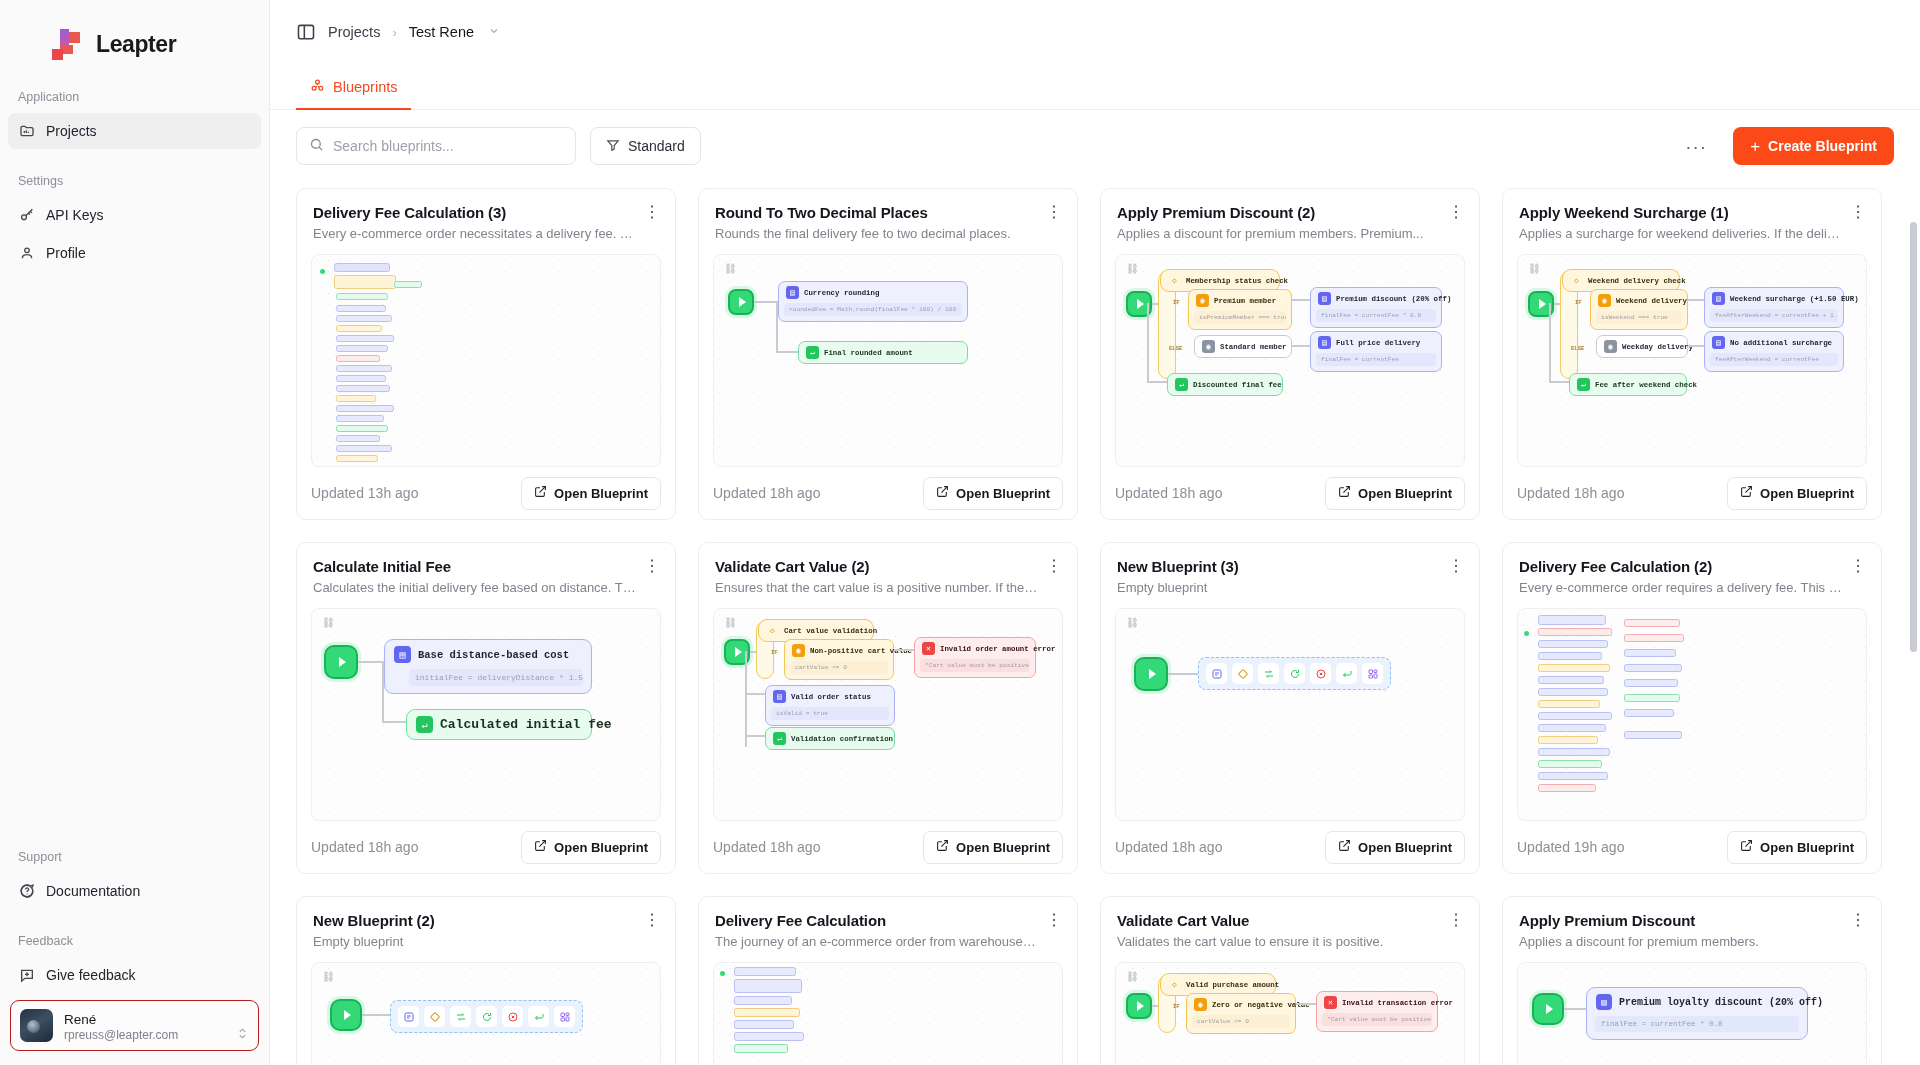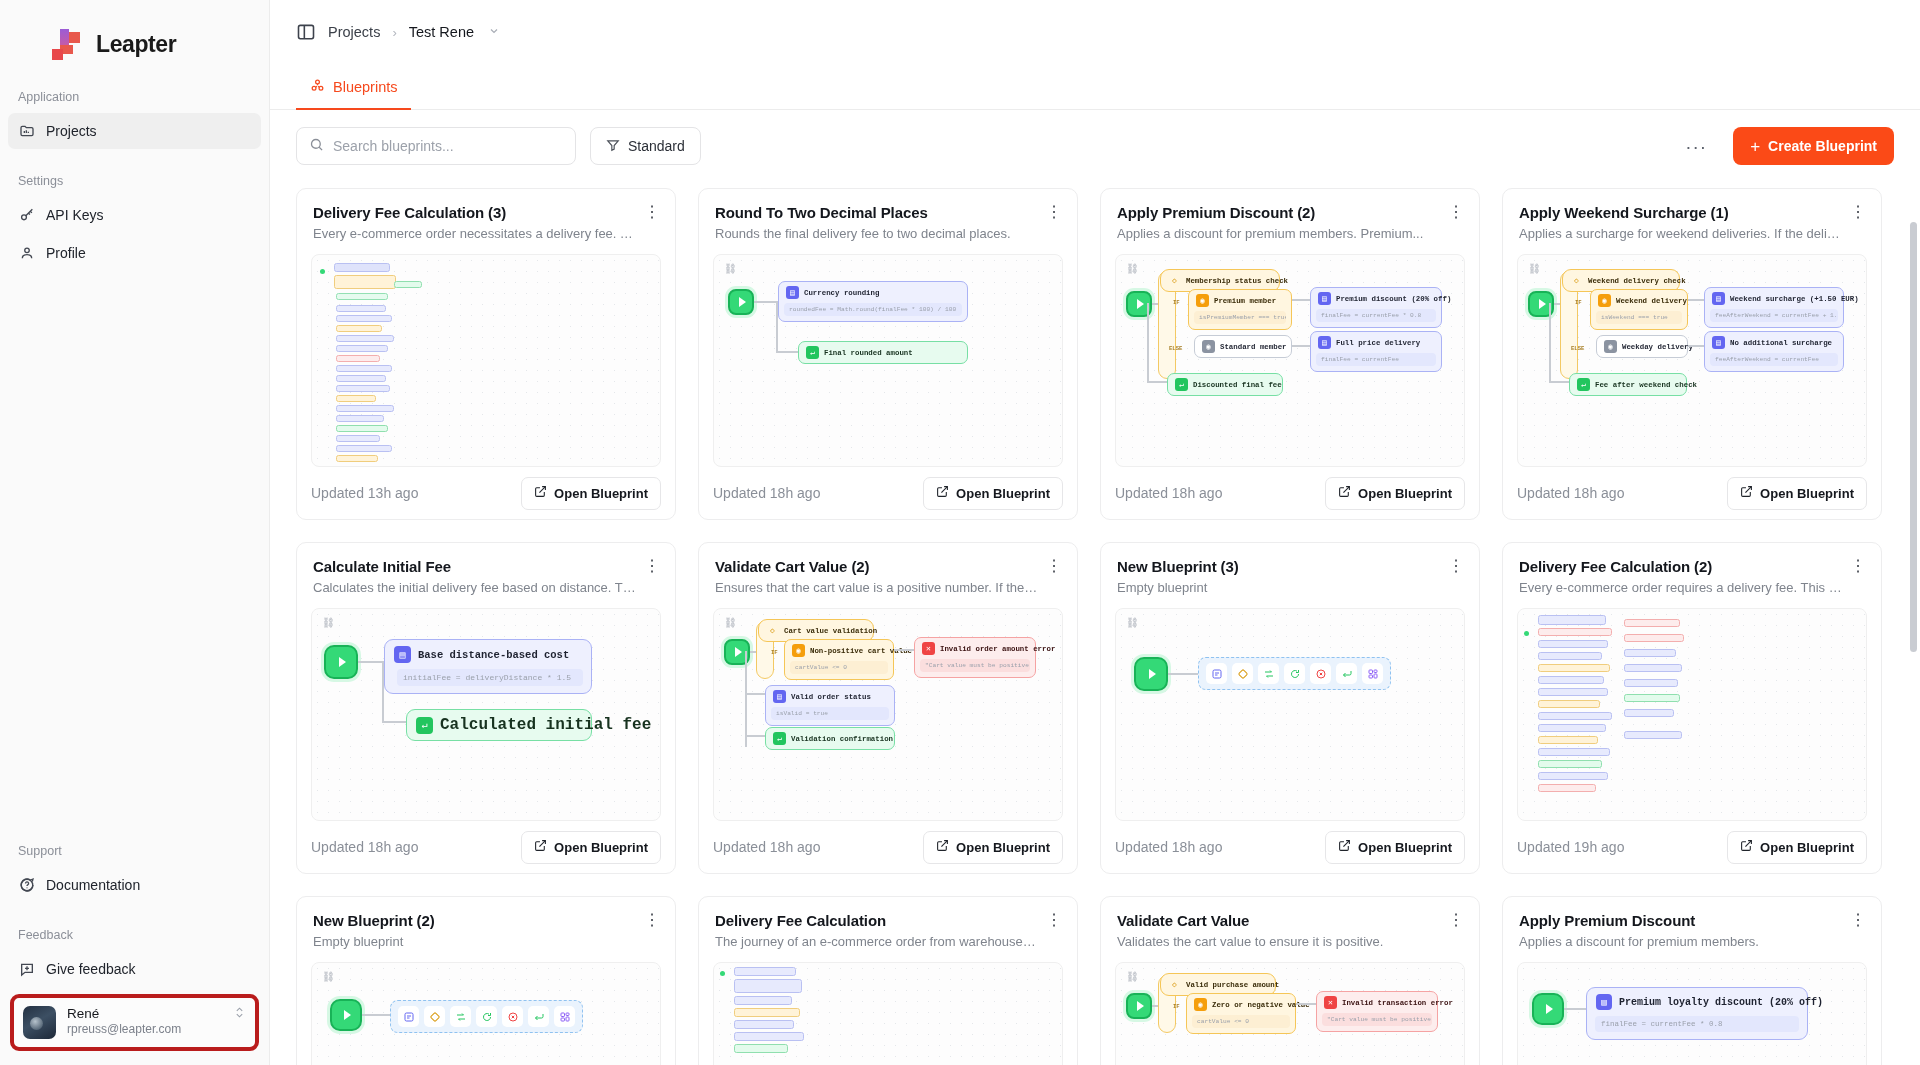--- a/index.html
+++ b/index.html
@@ -37,23 +37,23 @@
     height: 36px; margin: 1px 8px; padding: 0 10px;
     border-radius: 7px; font-size: 14px; color: #20242c; cursor: pointer;
   }
   .nav-item.active { background: #efefef; font-weight: 500; }
   .nav-item .ico { width: 17px; height: 17px; display: flex; align-items: center; justify-content: center; color: #434852; }
   .nav-item .ico svg { width: 16px; height: 16px; }
 
   .sb-spacer { flex: 1; }
 
   .user-card {
-    display: flex; align-items: flex-start; gap: 11px;
+    display: flex; align-items: flex-end; gap: 11px;
     margin: 6px 10px 14px 10px; padding: 8px 9px;
-    border: 4px solid #b91c1c; border-radius: 9px; background: #fcfcfc; cursor: pointer;
+    border: 1px solid #b91c1c; border-radius: 9px; background: #fcfcfc; cursor: pointer;
   }
   .avatar {
     width: 33px; height: 33px; border-radius: 7px; flex: none;
     background: linear-gradient(150deg,#243142 0%,#3c4f63 45%,#1d2838 100%);
     position: relative; overflow: hidden;
   }
   .avatar::after {
     content: ""; position: absolute; left: 7px; top: 11px;
     width: 13px; height: 13px; border-radius: 50%;
     background: radial-gradient(circle at 40% 35%, #b6c2cc 0%, #5a6b7b 70%);
@@ -619,26 +619,26 @@
             <div class="stage">
               <div class="start-node" style="left:12px;top:36px;width:34px;height:34px;border-radius:10px;"></div>
               <div class="edge" style="left:46px;top:52px;width:26px;height:2px;"></div>
               <div class="edge" style="left:70px;top:52px;width:2px;height:62px;"></div>
               <div class="edge" style="left:70px;top:112px;width:24px;height:2px;"></div>
               <div class="node n-blue" style="left:72px;top:30px;width:208px;border-radius:9px;">
                 <div class="node-row" style="gap:7px;padding:6px 9px;">
                   <span class="node-ic" style="width:17px;height:17px;border-radius:4px;font-size:10px;">▤</span>
                   <span class="node-lbl" style="font-size:10.5px;">Base distance-based cost</span>
                   </div>
-                <div class="node-code" style="font-size:8px;margin:0 8px 7px 12px;padding:4px 6px;">initialFee = deliveryDistance * 1.5</div>
+                <div class="node-code" style="font-size:8px;margin:0 8px 7px 24px;padding:4px 6px;">initialFee = deliveryDistance * 1.5</div>
               </div>
               <div class="node n-green" style="left:94px;top:100px;width:186px;border-radius:9px;">
                 <div class="node-row" style="gap:7px;padding:6px 9px;">
                   <span class="node-ic" style="width:17px;height:17px;border-radius:4px;font-size:10px;">↵</span>
-                  <span class="node-lbl" style="font-size:16px;">Calculated initial fee</span>
+                  <span class="node-lbl" style="font-size:13px;">Calculated initial fee</span>
                   </div>
               </div>
             </div>
           </div>
           <div class="card-foot">
             <span class="updated">Updated 18h ago</span>
             <button class="open-btn">
               <span>
                 <svg viewBox="0 0 24 24" fill="none" stroke="currentColor" stroke-width="2">
                     <path d="M15 3h6v6"></path>

